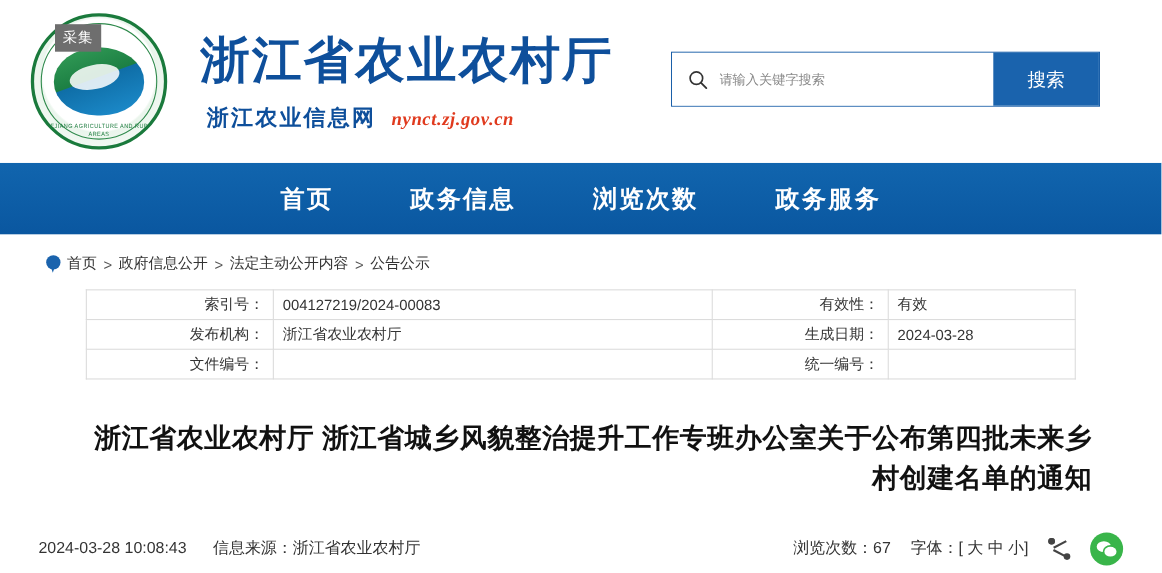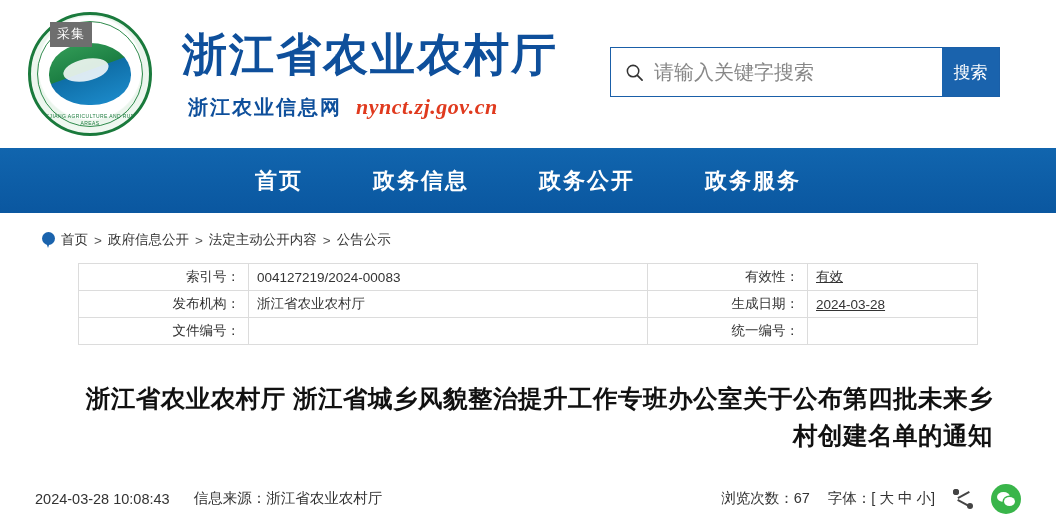--- a/index.html
+++ b/index.html
@@ -96,21 +96,21 @@
   .sub-cn {
     font-size: 20px;
     font-weight: bold;
     color: #0e4f9b;
     letter-spacing: 2px;
   }
   .sub-en {
     font-family: "Liberation Serif", serif;
     font-style: italic;
     font-weight: bold;
-    font-size: 22px;
+    font-size: 17px;
     color: #e03a1e;
     letter-spacing: .5px;
   }
   .search-box {
     position: absolute;
     right: 56px; top: 47px;
     display: flex;
     height: 50px;
     width: 390px;
     border: 1px solid #1a5fa8;
@@ -119,29 +119,29 @@
     flex: 1;
     display: flex;
     align-items: center;
     background: #fff;
     padding-left: 14px;
     gap: 10px;
   }
   .search-input {
     border: none;
     outline: none;
-    font-size: 20px;
+    font-size: 12px;
     color: #737373;
     width: 100%;
     font-family: "Liberation Sans", sans-serif;
     background: transparent;
   }
   .search-input::placeholder { color: #888; }
   .search-btn {
-    width: 57px;
+    width: 96px;
     background: #1a63ad;
     color: #fff;
     font-size: 17px;
     display: flex;
     align-items: center;
     justify-content: center;
     cursor: pointer;
     border: none;
     font-family: "Liberation Sans", sans-serif;
   }
@@ -206,21 +206,21 @@
     table-layout: fixed;
   }
   .info-table td {
     border: 1px solid #dcdcdc;
     height: 27px;
     padding: 2px 8px;
   }
   .lbl { text-align: right; width: 170px; color: #333; }
   .val { text-align: left; }
   .lbl2 { text-align: right; width: 160px; }
-  .val2 { text-align: left; width: 170px; text-decoration: underline; }
+  .val2 { text-align: left; width: 170px; }
 
   
   .art-title {
     width: 930px;
     margin: 36px auto 15px auto;
     text-align: right;
     font-size: 24.5px;
     font-weight: bold;
     color: #111;
     line-height: 1.5;
@@ -326,21 +326,21 @@
         </svg>
         <input class="search-input" type="text" placeholder="请输入关键字搜索" style="">
       </div>
       <button class="search-btn">搜索</button>
     </div>
   </div>
 
   <div class="nav">
     <div class="nav-item">首页</div>
     <div class="nav-item">政务信息</div>
-    <div class="nav-item">政务公开</div>
+    <div class="nav-item">浏览次数</div>
     <div class="nav-item">政务服务</div>
   </div>
 
   <div class="breadcrumb">
     <span class="pin-icon"></span>
     <span class="crumb">首页</span>
     <span class="crumb-sep">&gt;</span>
     <span class="crumb">政府信息公开</span>
     <span class="crumb-sep">&gt;</span>
     <span class="crumb">法定主动公开内容</span>

